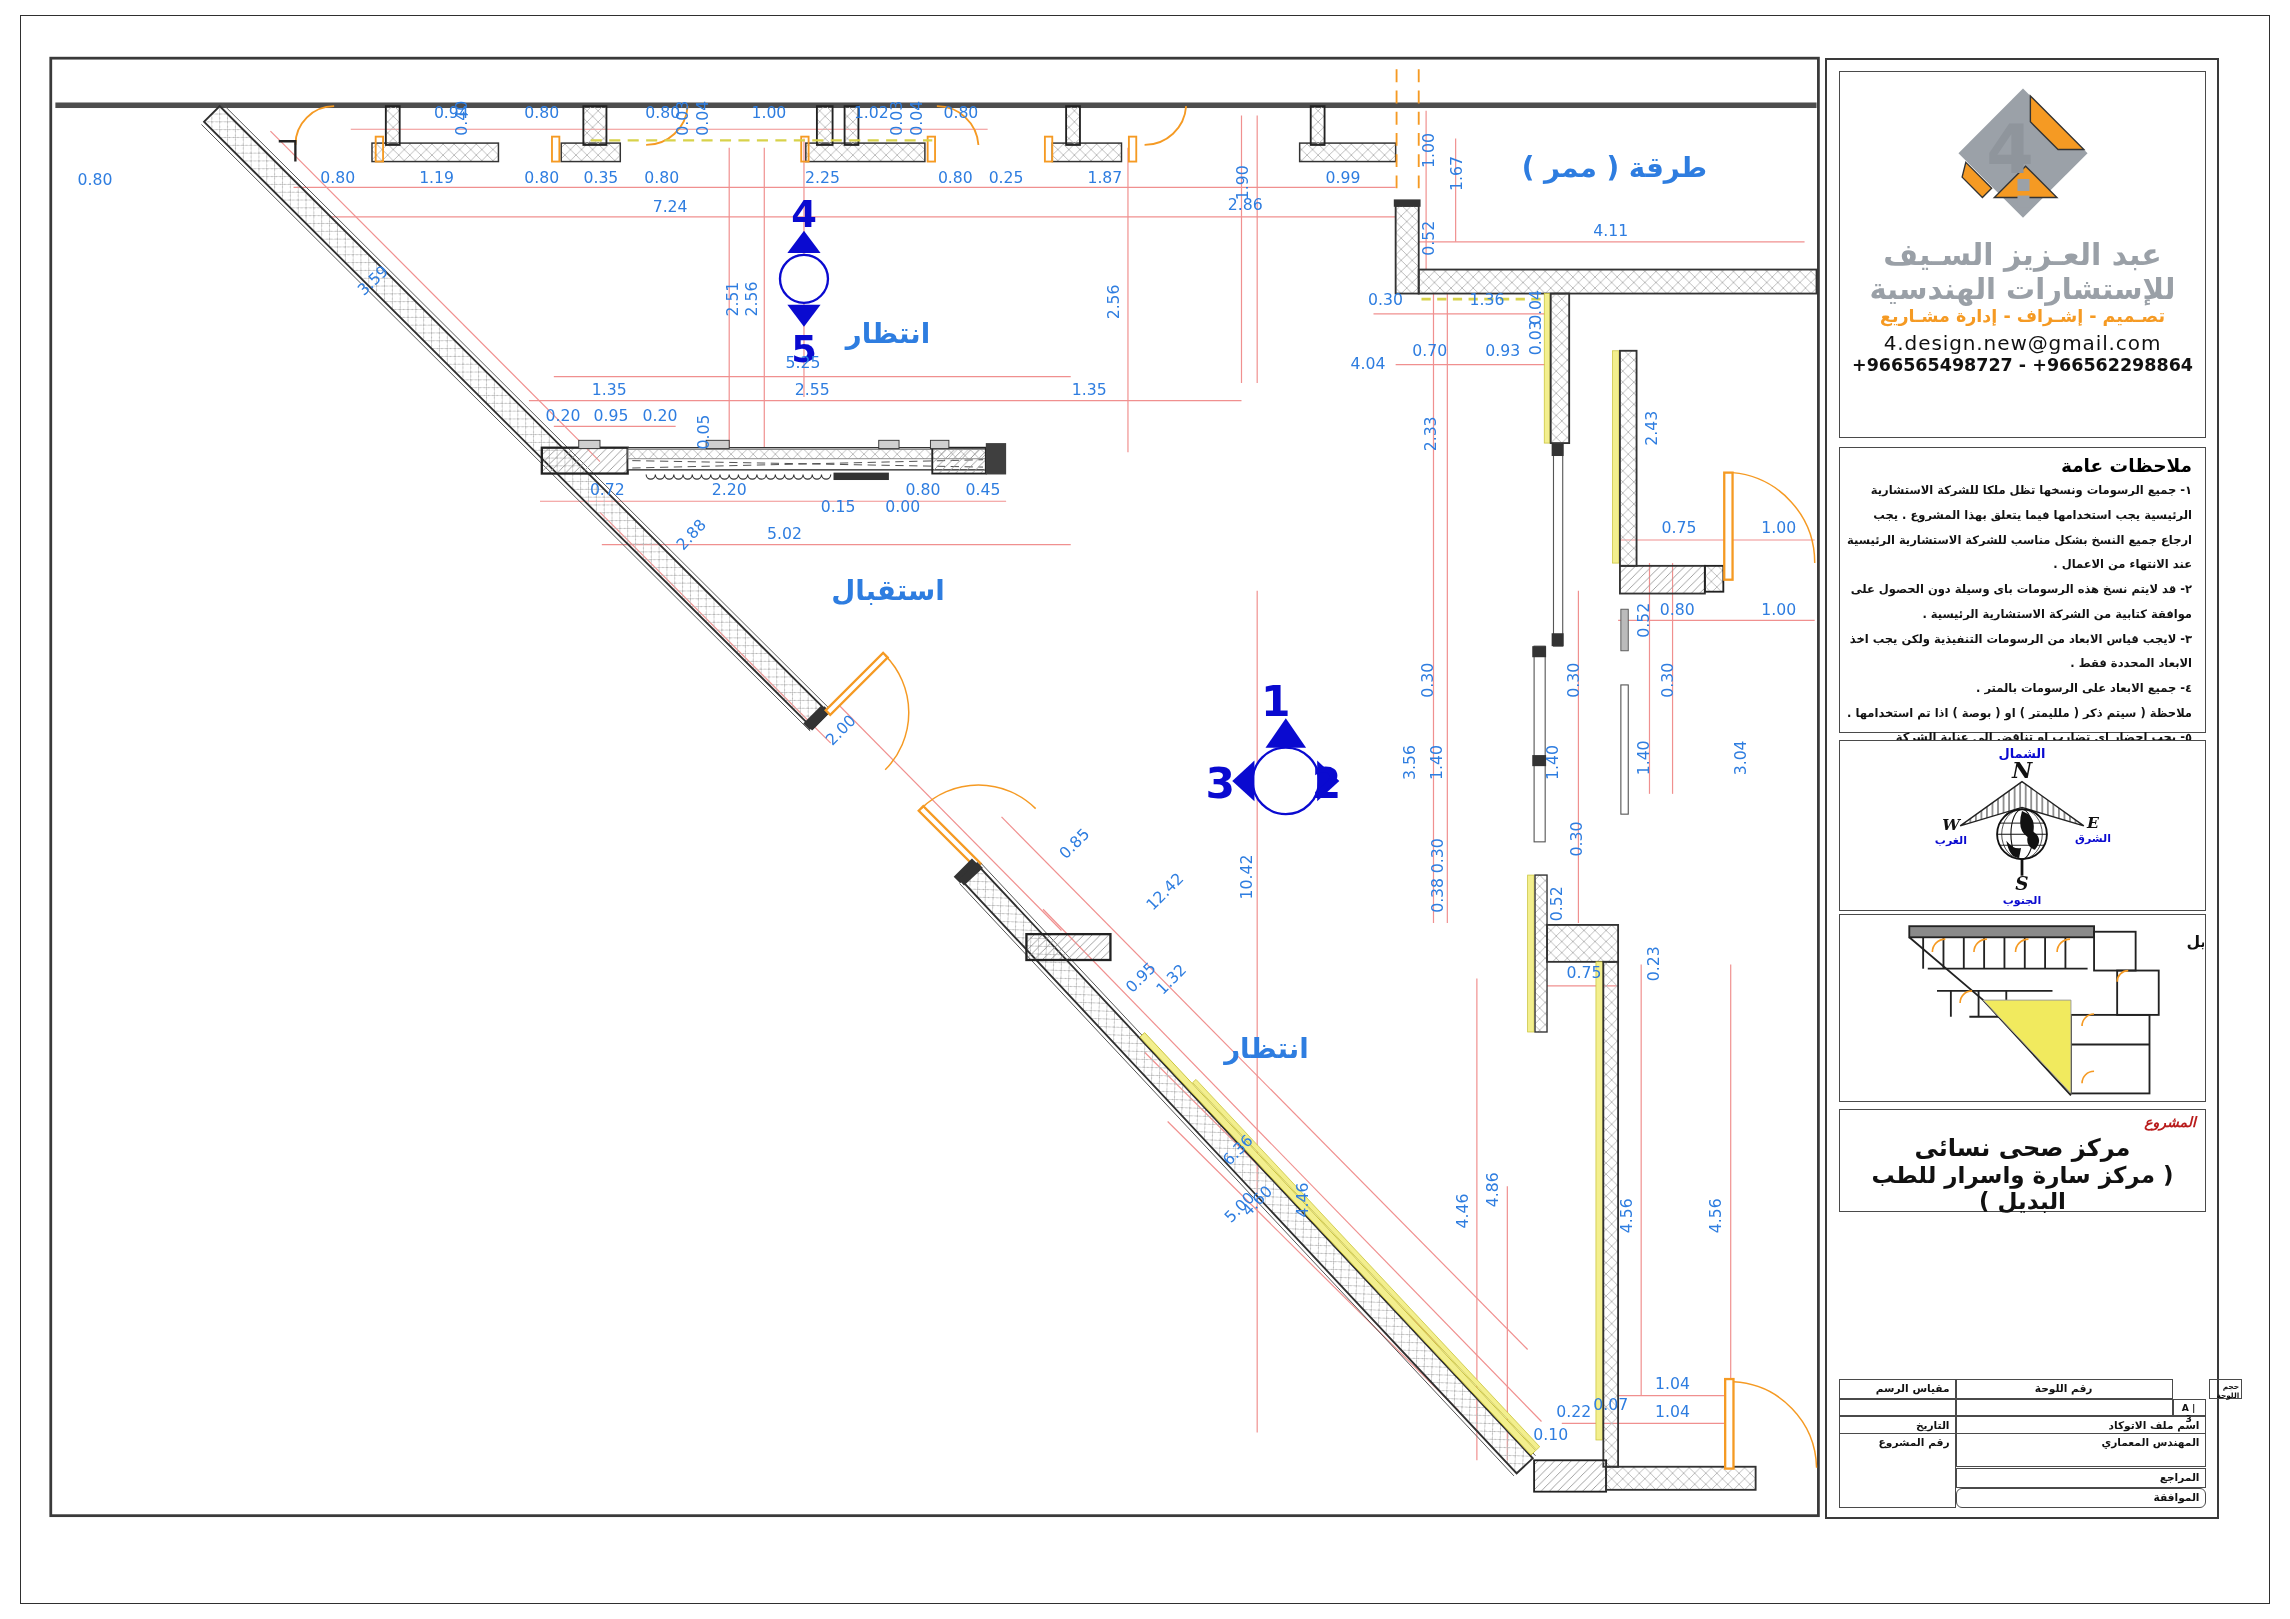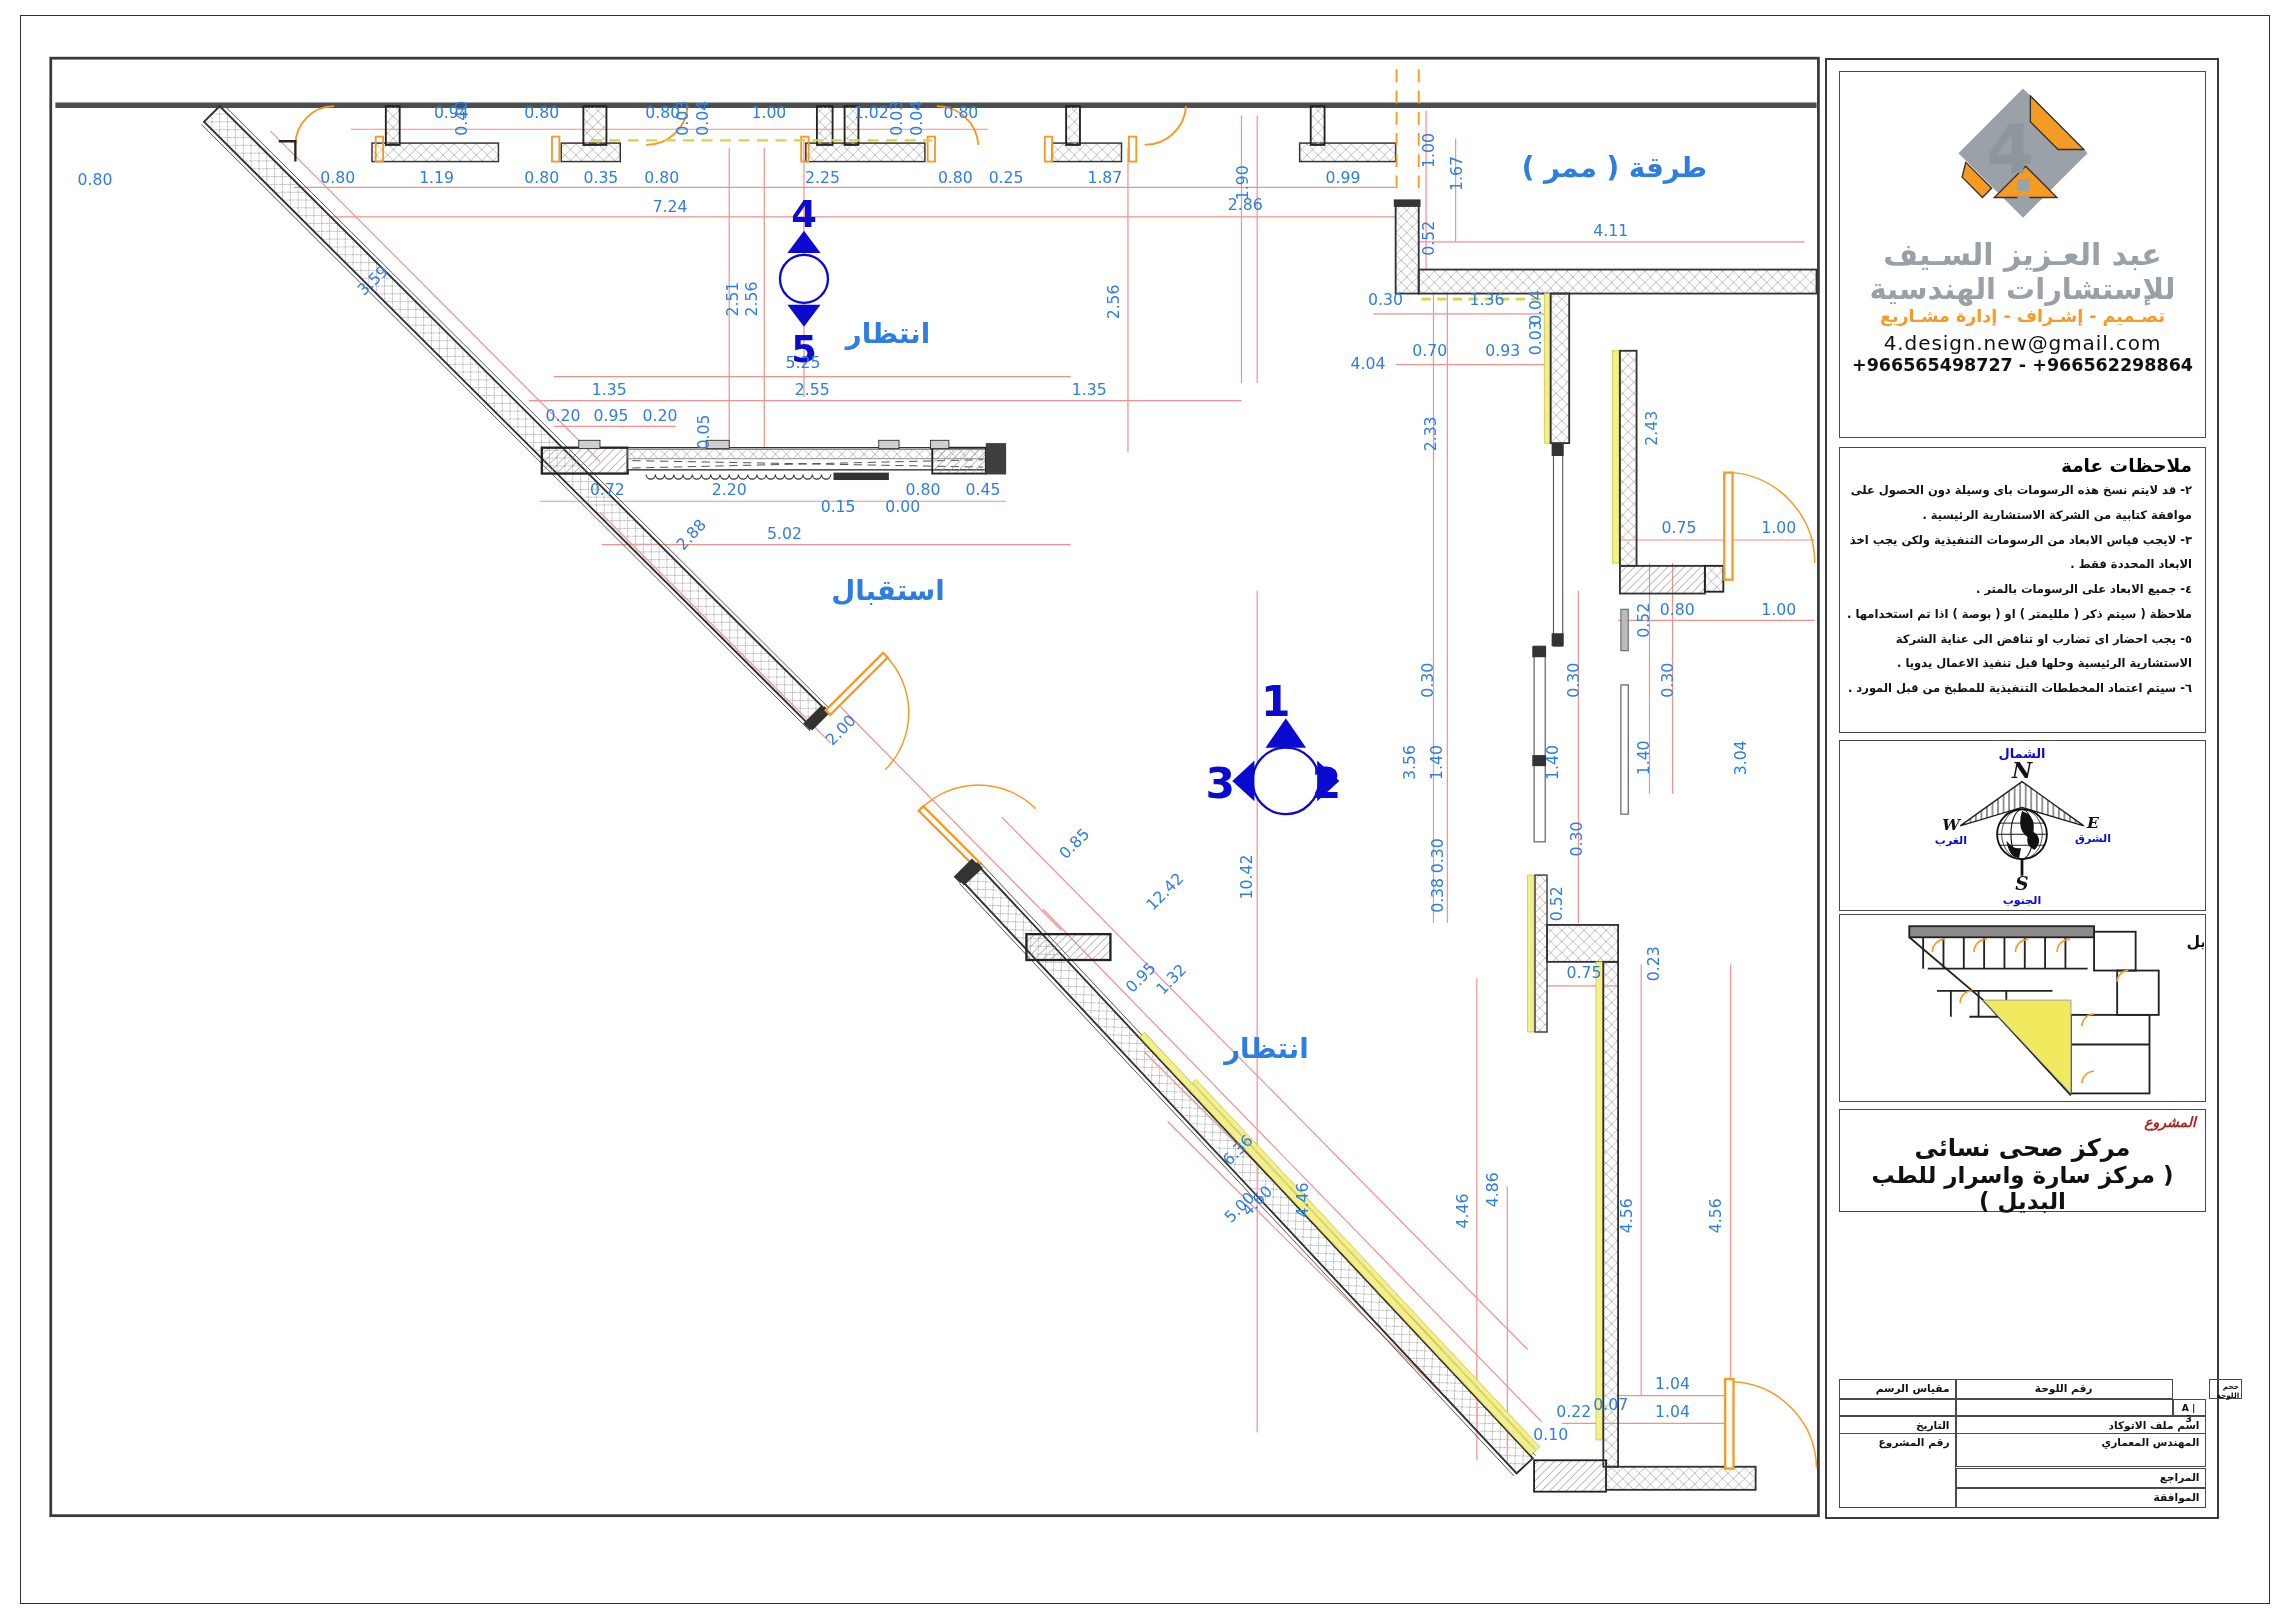--- a/index.html
+++ b/index.html
@@ -354,20 +354,21 @@
       <div class="company-name" style="font-size:30px;">عبد العـزيز السـيف</div>
       <div class="company-name" style="font-size:29px;">للإستشارات الهندسية</div>
       <div class="services">تصـميم - إشـراف - إدارة مشـاريع</div>
       <div class="email">4.design.new@gmail.com</div>
       <div class="phones">+966565498727  -  +966562298864</div>
     </div>
 
     <div class="tb-box" style="top:387px;height:286px;">
       <div class="notes-title">ملاحظات عامة</div>
       <div id="notes-list">
+          <div class="note-line">١- جميع الرسومات ونسخها تظل ملكا للشركة الاستشارية الرئيسية يجب استخدامها فيما يتعلق بهذا المشروع . يجب ارجاع جميع النسخ بشكل مناسب للشركة الاستشارية الرئيسية عند الانتهاء من الاعمال .</div>
           <div class="note-line">٢- قد لايتم نسخ هذه الرسومات باى وسيلة دون الحصول على موافقة كتابية من الشركة الاستشارية الرئيسية .</div>
           <div class="note-line">٣- لايجب قياس الابعاد من الرسومات التنفيذية ولكن يجب اخذ الابعاد المحددة فقط .</div>
           <div class="note-line">٤- جميع الابعاد على الرسومات بالمتر .</div>
           <div class="note-line">ملاحظة  ( سيتم ذكر ( ملليمتر ) او ( بوصة ) اذا تم استخدامها .</div>
           <div class="note-line">٥- يجب احضار اى تضارب او تناقض الى عناية الشركة الاستشارية الرئيسية وحلها قبل تنفيذ الاعمال يدويا .</div>
           <div class="note-line">٦- سيتم  اعتماد المخططات التنفيذية للمطبخ من قبل المورد .</div>
         </div>
     </div>
 
     <div class="tb-box" style="top:680px;height:171px;">
@@ -445,17 +446,17 @@
       <div class="cell c" style="left:117px;top:0;width:217px;height:20px;">رقم اللوحة</div>
       <div class="cell r" style="left:334px;top:0;width:33px;height:20px;font-size:7.4px;padding:1.8px 1.8px 0 0.9px;margin-left:36px;">حجم اللوحة</div>
       <div class="cell c" style="left:0;top:20px;width:117px;height:16.6px;"></div>
       <div class="cell c" style="left:117px;top:20px;width:217px;height:16.6px;"></div>
       <div class="cell c" style="left:334px;top:20px;width:33px;height:16.6px;font-size:9.2px;">A | 3</div>
       <div class="cell r" style="left:0;top:37px;width:117px;height:17.5px;">التاريخ</div>
       <div class="cell r" style="left:117px;top:37px;width:250px;height:17.5px;">اسم ملف الاتوكاد</div>
       <div class="cell r" style="left:0;top:54px;width:117px;height:75px;">رقم المشروع</div>
       <div class="cell r" style="left:117px;top:54px;width:250px;height:34px;">المهندس المعماري</div>
       <div class="cell r" style="left:117px;top:89px;width:250px;height:20px;">المراجع</div>
-      <div class="cell r" style="left:117px;top:109px;width:250px;height:20px;">الموافقة</div>
+      <div class="cell r" style="left:117px;top:109px;width:250px;height:20px;border-radius:6px;">الموافقة</div>
     </div>
   </div>
 </div>
 
 
 </body></html>

